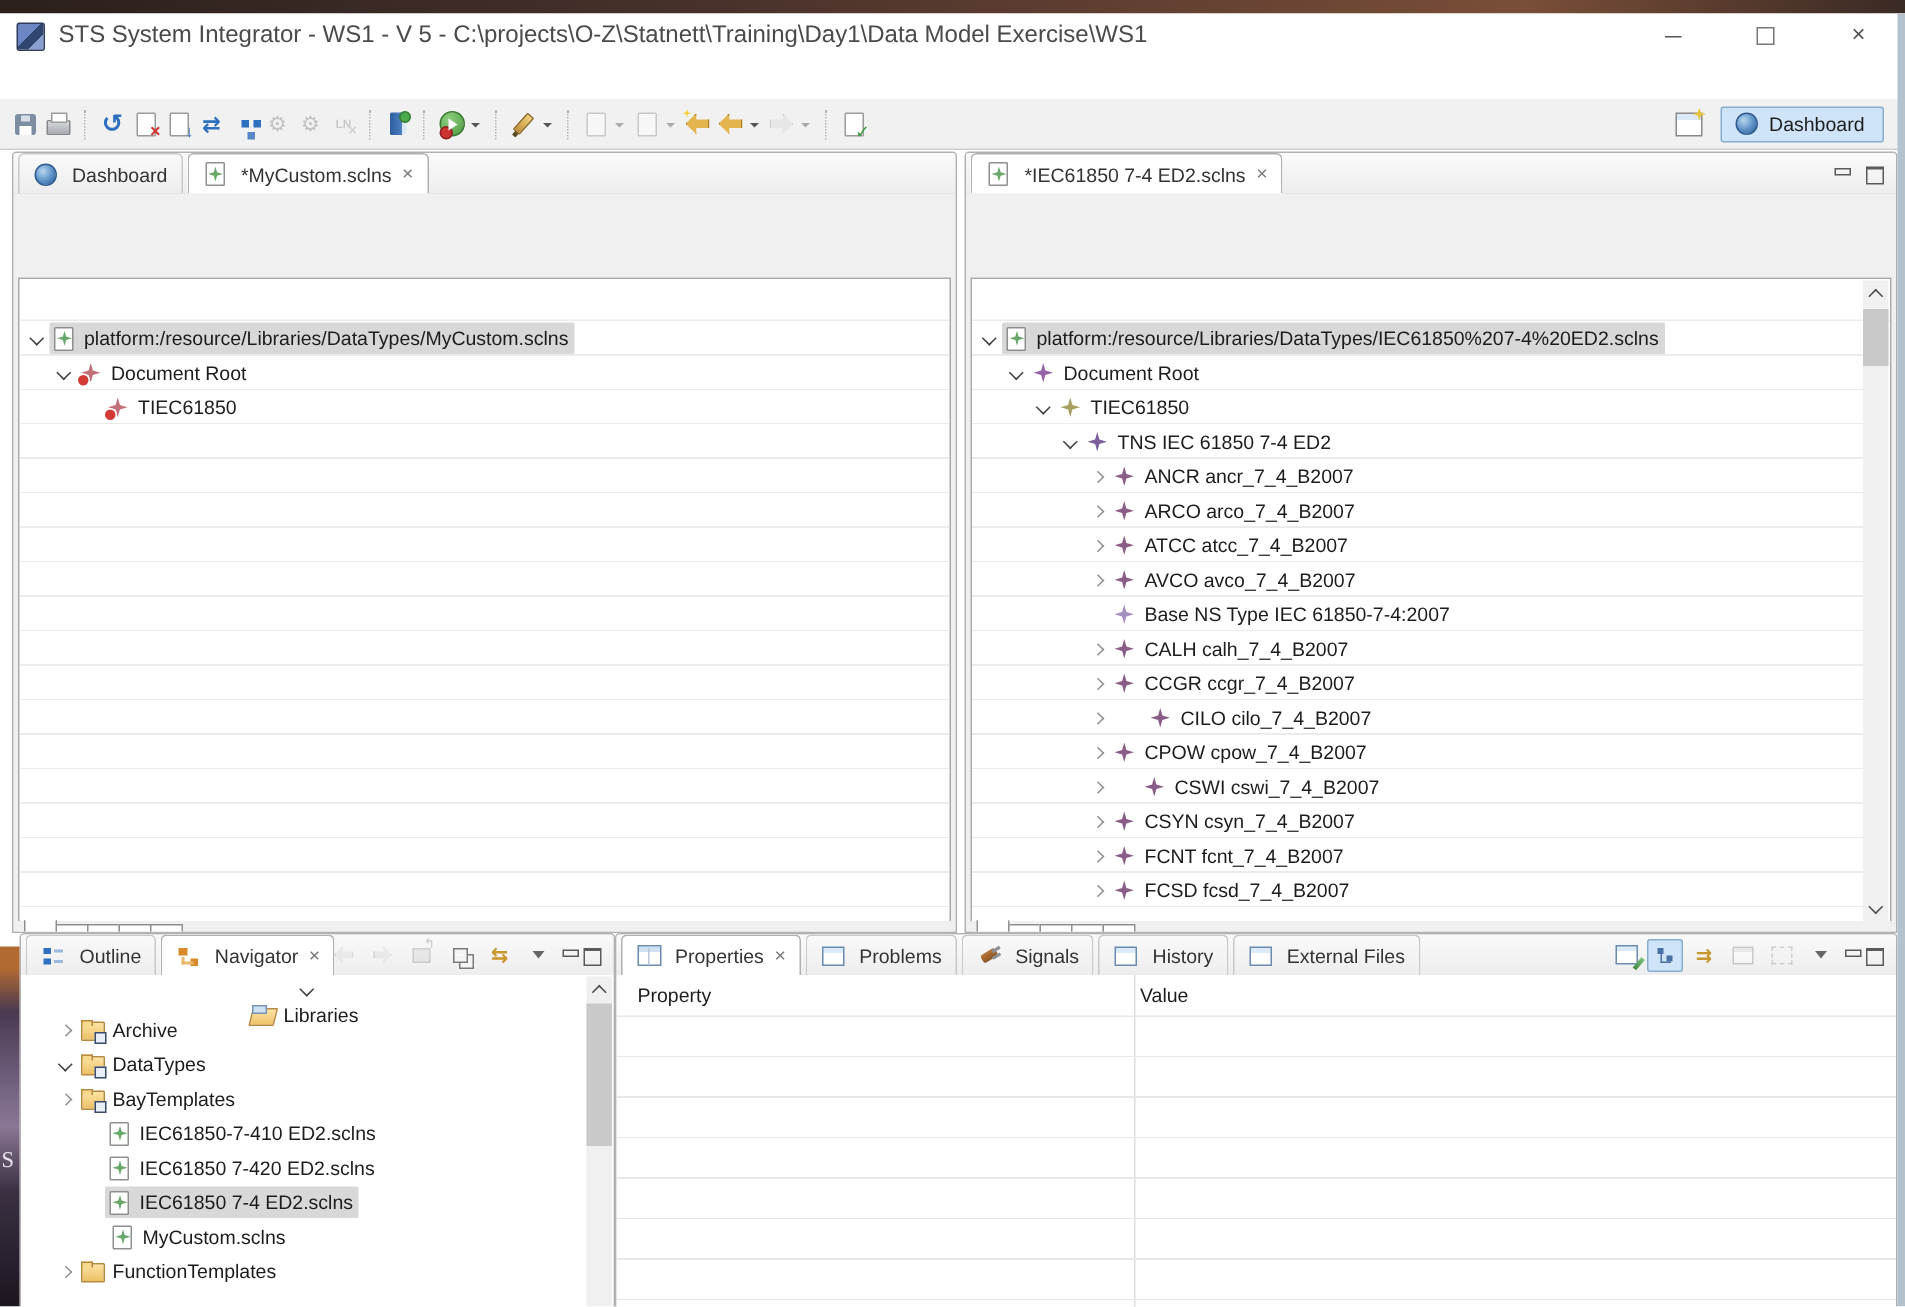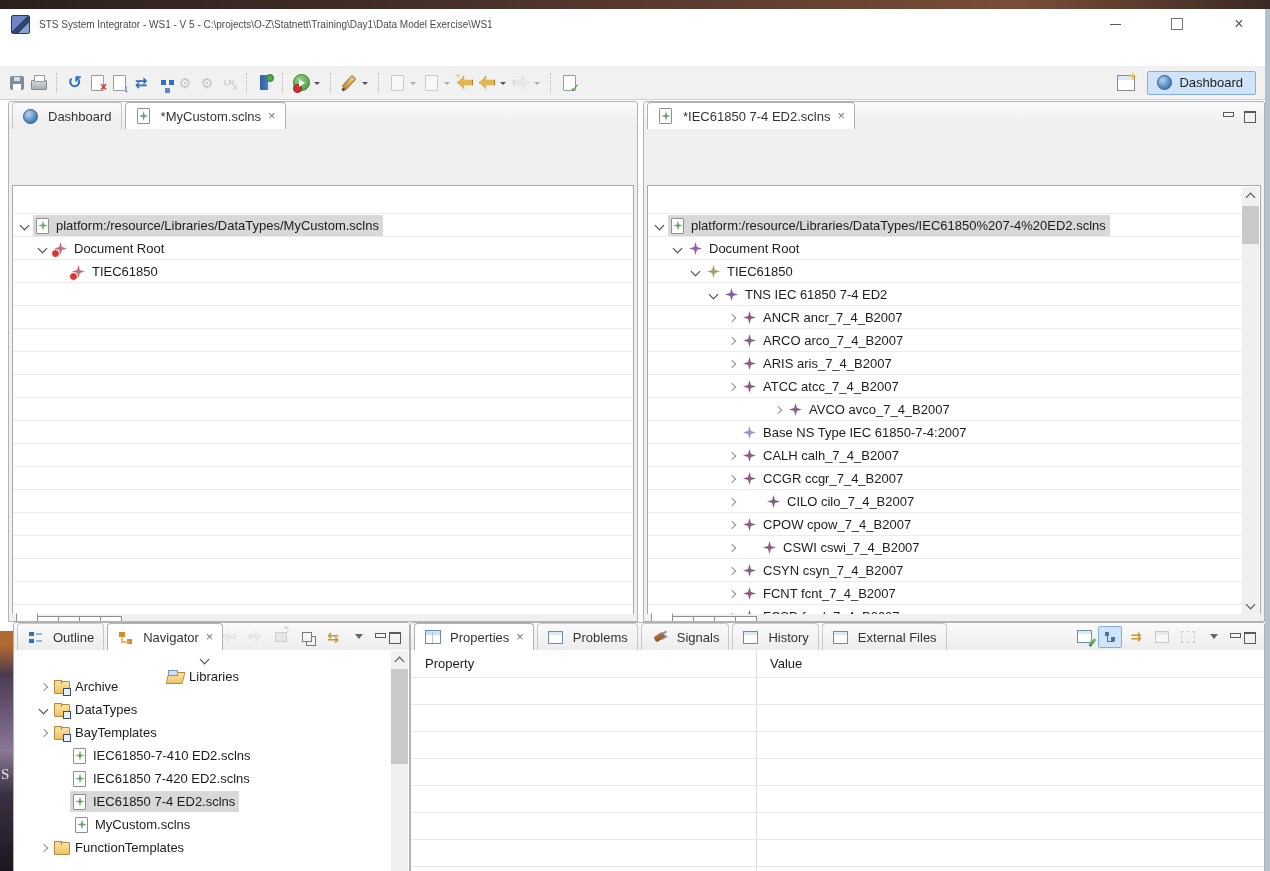--- a/index.html
+++ b/index.html
@@ -10,21 +10,21 @@
   
   .desktop-top{left:0;top:0;width:100%;height:9px;background:linear-gradient(90deg,#2b201c,#46302a 35%,#6b4534 68%,#7a4e38 80%,#3a2a24);}
   .desktop-left{left:0;top:631px;width:13px;bottom:0;z-index:40;
     background:linear-gradient(#b06a32 0 6%,#4a3a50 18%,#70607f 38%,#8a7795 50%,#3a3042 68%,#1c1620 100%);}
   .desktop-left .wall-letter{position:absolute;left:1px;top:135px;color:#e8e4ee;font-size:15px;font-family:"Liberation Serif","DejaVu Serif",serif;}
   .win-right-edge{right:0;top:9px;width:5px;bottom:0;background:#b4c2ce;z-index:39;}
   
   .titlebar{left:0;top:9px;right:0;height:30px;background:#fff;display:flex;align-items:center;}
   .app-icon{width:17px;height:17px;margin-left:11px;border-radius:2px;flex:none;
     background:linear-gradient(135deg,#6d86c4 0 45%,#31466e 45% 70%,#8aa0d0 70%);border:1px solid #2e3c5c;}
-  .title-text{margin-left:9px;color:#4a4a4a;font-size:10px;white-space:nowrap;}
+  .title-text{margin-left:9px;color:#4a4a4a;font-size:16px;white-space:nowrap;}
   .win-controls{margin-left:auto;display:flex;align-items:center;height:100%;}
   .winbtn{width:62px;height:100%;display:flex;align-items:center;justify-content:center;color:#555;}
   .glyph-min{width:11px;height:1px;background:#555;}
   .glyph-max{width:10px;height:10px;border:1px solid #777;}
   .glyph-close{font-size:16px;color:#555;line-height:10px;}
   
   .menubar{left:0;top:39px;right:0;height:27px;background:#fff;display:flex;align-items:center;padding-left:14px;}
   .menu-item{padding:3px 11px 3px 0;margin-right:13px;color:#3c3c3c;font-size:13.5px;white-space:nowrap;}
   
   .toolbar{left:0;top:66px;right:0;height:33px;background:#f1f1f1;border-bottom:1px solid #cfcfcf;display:flex;align-items:center;padding-left:6px;}
@@ -352,35 +352,28 @@
               <span class="tlabel">ANCR  ancr_7_4_B2007</span>
             </span>
           </div>
           <div class="trow" style="padding-left: 76px;">
             <span class="chev right"></span>
             <span class="selwrap">
               <span class="ticon i-diamond" style="--c: #8a5d86;"></span>
               <span class="tlabel">ARCO  arco_7_4_B2007</span>
             </span>
           </div>
-          <div class="trow" style="padding-left: 76px;">
-            <span class="chev right"></span>
-            <span class="selwrap">
-              <span class="ticon i-diamond" style="--c: #8a5d86;"></span>
-              <span class="tlabel">ARIS  aris_7_4_B2007</span>
-            </span>
-          </div>
           <div class="trow" style="padding-left: 76px; text-align: right;">
             <span class="chev right"></span>
             <span class="selwrap">
               <span class="ticon i-diamond" style="--c: #8a5d86;"></span>
               <span class="tlabel">ATCC  atcc_7_4_B2007</span>
             </span>
           </div>
-          <div class="trow" style="padding-left: 76px; margin-left: 46px;">
+          <div class="trow" style="padding-left: 76px;">
             <span class="chev right"></span>
             <span class="selwrap">
               <span class="ticon i-diamond" style="--c: #8a5d86;"></span>
               <span class="tlabel">AVCO  avco_7_4_B2007</span>
             </span>
           </div>
           <div class="trow" style="padding-left: 76px;">
             <span class="chev none"></span>
             <span class="selwrap">
               <span class="ticon i-diamond" style="--c: #a58fc0;"></span>
@@ -605,17 +598,17 @@
         <span class="vicon vi-cat dis"></span>
         <span class="vicon vi-menu"></span>
       </span>
     <span class="mini minimize"></span>
     <span class="mini maximize"></span>
   </div>
   <div class="vcontent">
     <div class="prop-col-div"></div>
     <div class="prop-head">
       <span style="padding-left:14px;width:331px;">Property</span>
-      <span style="padding-left:14px;">Value</span>
+      <span style="padding-left:4px;">Value</span>
     </div>
     <div class="prop-grid"></div>
   </div>
 </div>
 
 </body></html>

